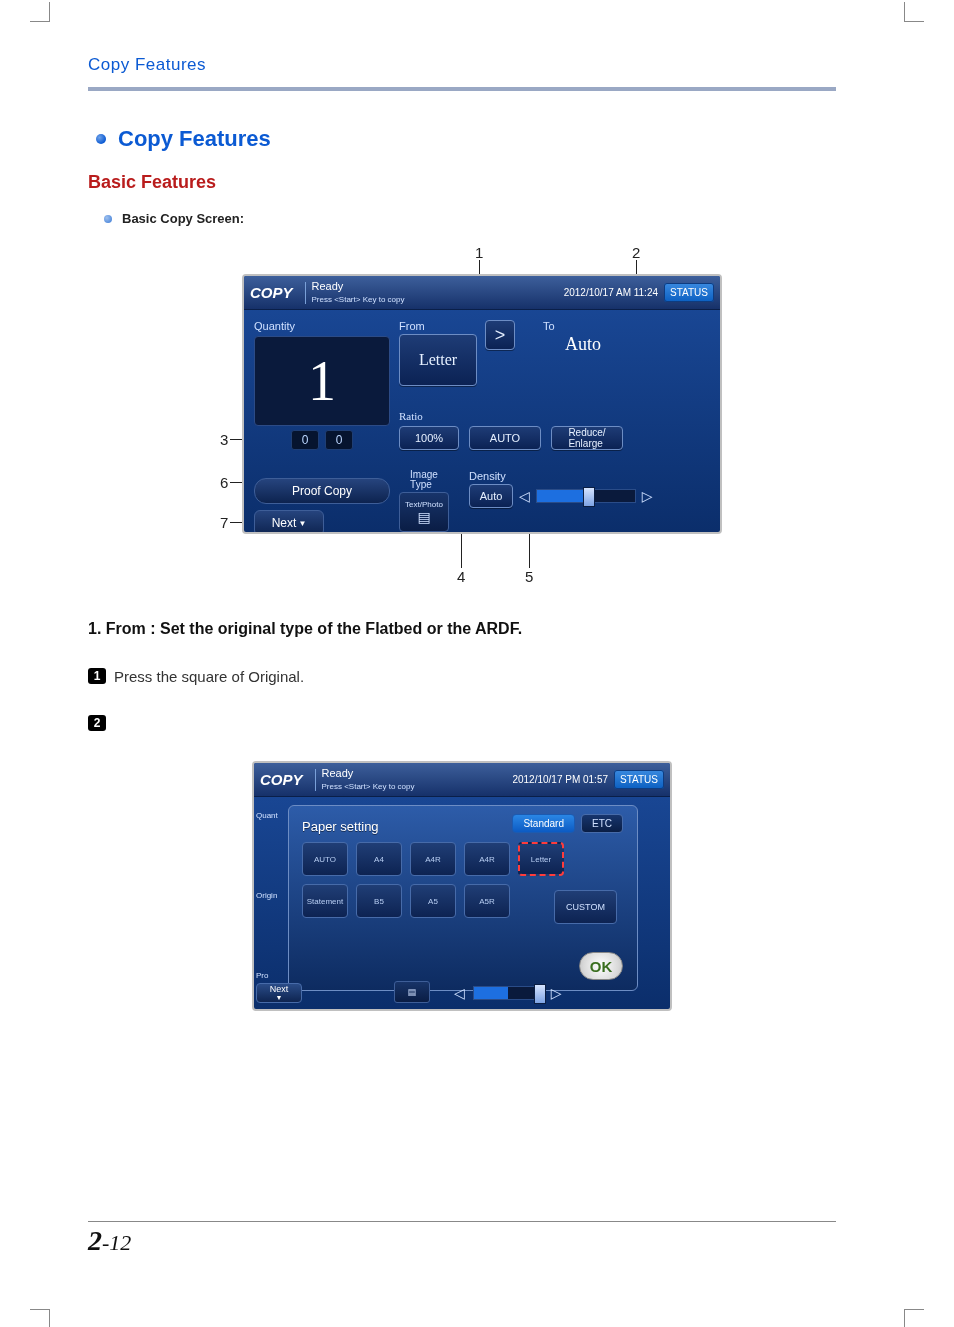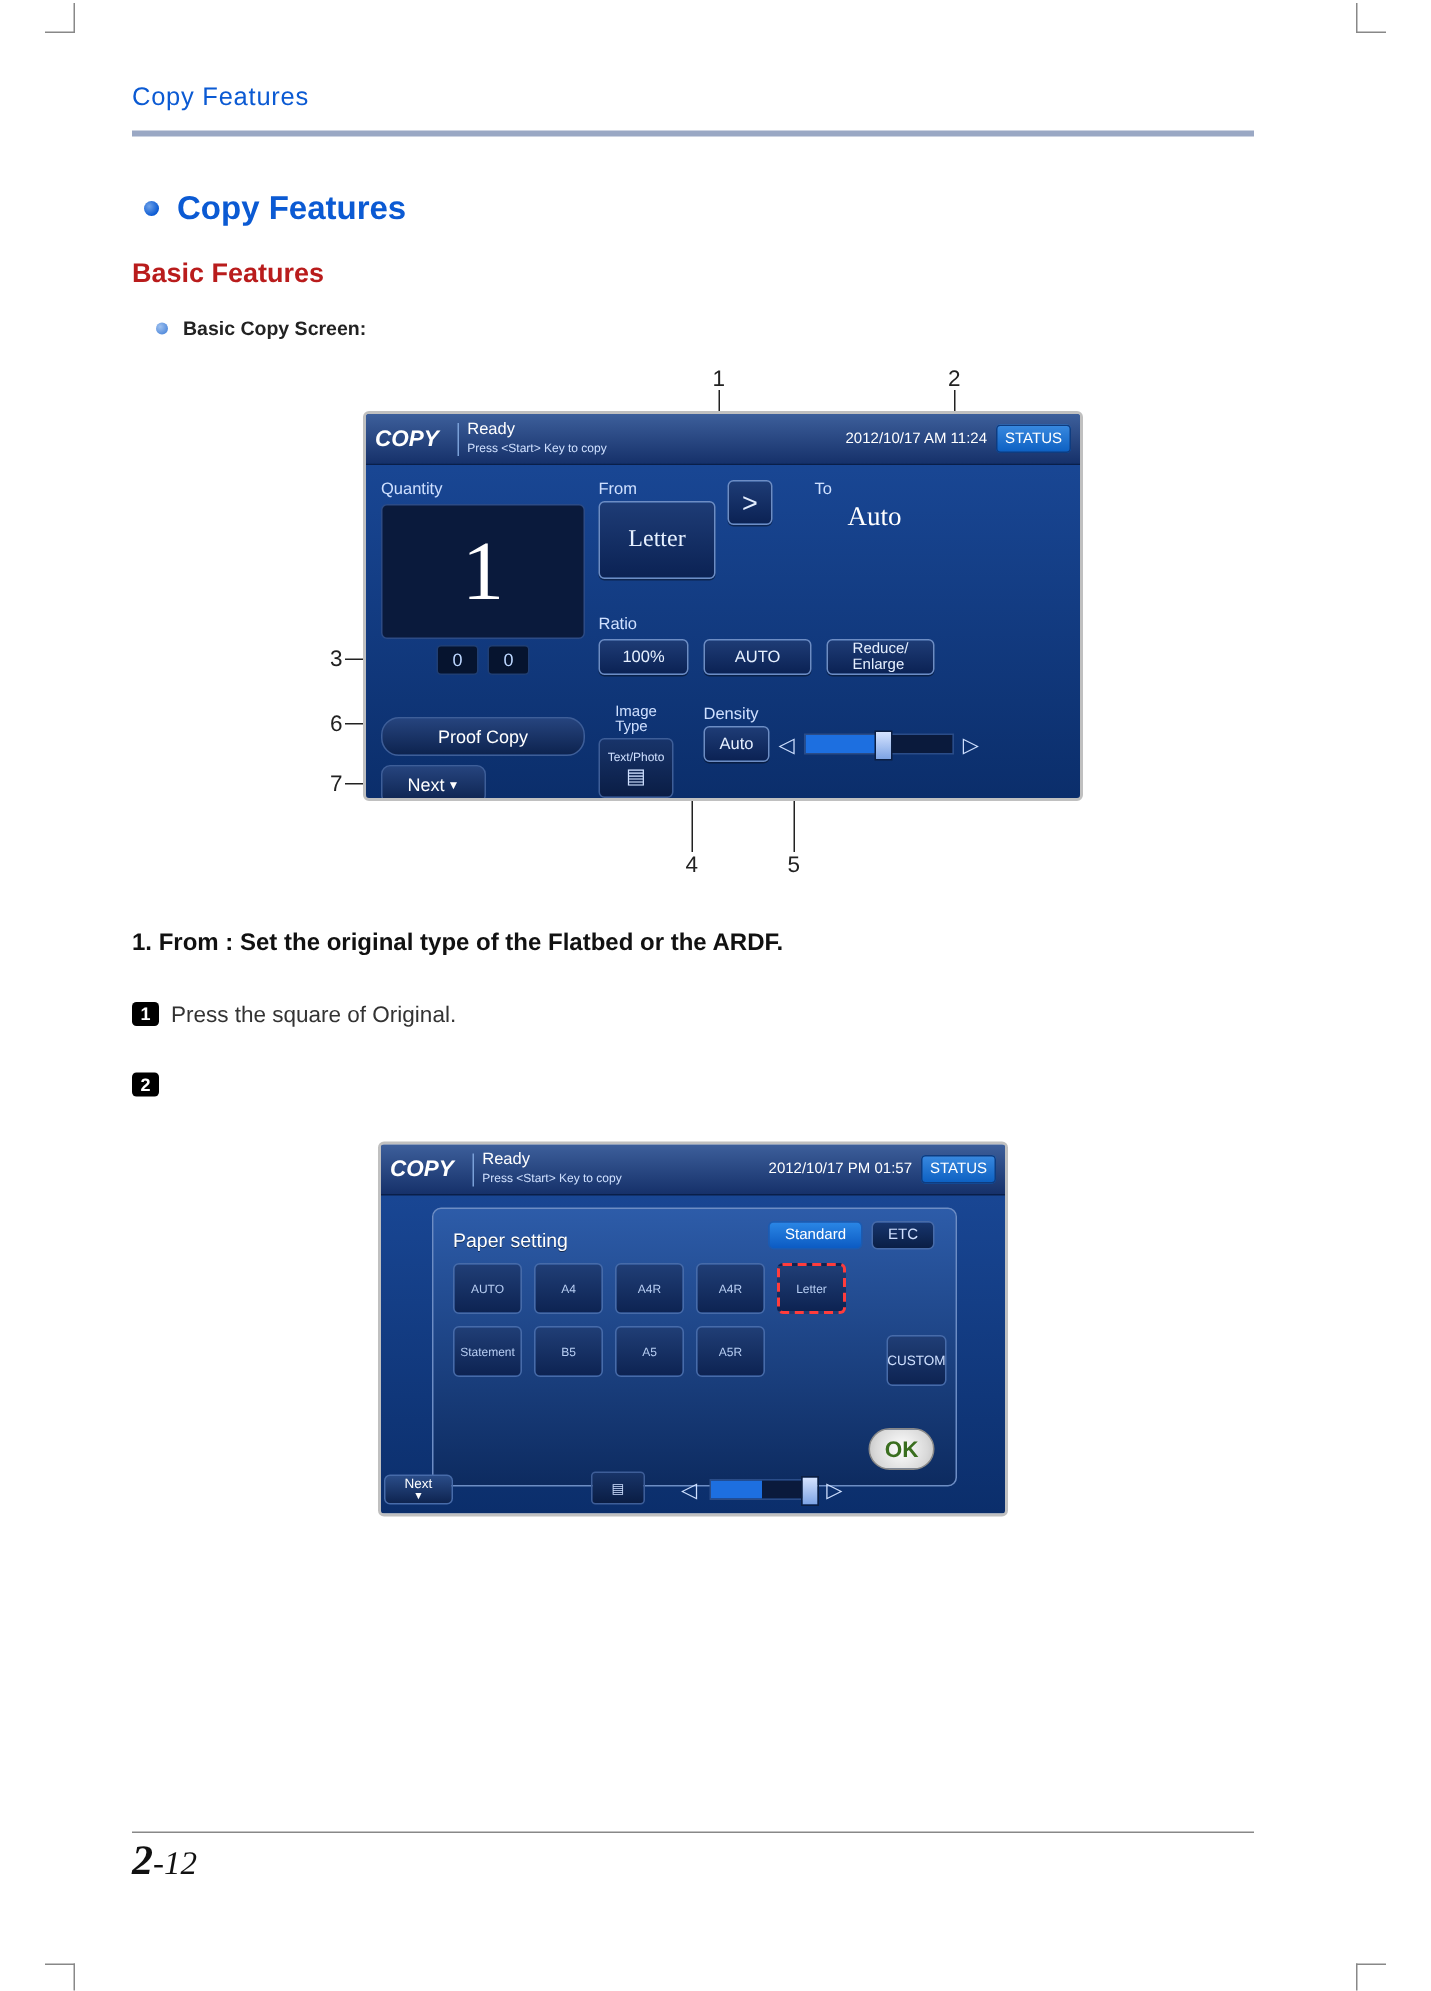--- a/index.html
+++ b/index.html
@@ -325,22 +325,22 @@
     border: 1px solid #476ba9;
     border-radius: 4px;
     font-size: 8px;
     color: #b7cdf2;
     display:flex;align-items:center;justify-content:center;
     position:relative;
   }
   .size-btn.sel { border: 2px dashed #ff3c3c; }
   .custom-btn {
     position: absolute;
-    right: 6px; top: 84px;
-    width: 40px; height: 34px;
+    right: 20px; top: 84px;
+    width: 63px; height: 34px;
     background: linear-gradient(#203e76, #0d2352);
     border: 1px solid #476ba9;
     border-radius: 4px;
     font-size: 9px; color: #cfe0ff;
     display:flex;align-items:center;justify-content:center;
   }
   .ok-btn {
     position: absolute; right: 14px; bottom: 10px;
     width: 44px; height: 28px;
     border-radius: 14px;
@@ -465,21 +465,21 @@
               <div class="tile square">Letter</div>
             </div>
             <div class="tile arrow" style="margin-bottom:10px;">&gt;</div>
             <div class="grp" style="margin-left:20px;">
               <span class="lbl-sm">To</span>
               <div class="to-val">Auto</div>
             </div>
           </div>
         </div>
         <div class="ratio-area">
-          <div class="lbl-sm" style="margin-bottom:4px;">Ratio</div>
+          <div class="lbl-sm" style="margin-bottom:4px;font-family:Liberation Serif, serif;">Ratio</div>
           <div class="ratio-row">
             <div class="tile inset">100%</div>
             <div class="tile wide">AUTO</div>
             <div class="tile wide" style="white-space:pre-line;line-height:1.1;padding:2px 4px;font-size:10px;">Reduce/
 Enlarge</div>
           </div>
         </div>
 
         <div class="left-btn" style="top:168px;border-radius:12px;">Proof Copy</div>
         <div class="left-btn" style="top:200px; width:70px;">
@@ -529,20 +529,25 @@
         <span class="p-copy">COPY</span>
         <span class="p-divider"></span>
         <span class="p-status">
           <span class="r1">Ready</span><br>
           <span class="r2">Press &lt;Start&gt; Key to copy</span>
         </span>
         <span class="p-dt">2012/10/17 PM 01:57</span>
         <span class="status-btn">STATUS</span>
       </div>
       <div class="p2-body">
+        <div class="left-strip">
+          <div class="s">Quant</div>
+          <div class="s" style="margin-top:30px;">Origin</div>
+          <div class="s" style="margin-top:30px;">Pro</div>
+        </div>
 
         <div class="dialog">
           <div class="title">Paper setting</div>
           <div class="tabrow">
             <div class="tab active">Standard</div>
             <div class="tab">ETC</div>
           </div>
           <div class="size-grid" id="size-grid">
               <div class="size-btn">AUTO</div>
               <div class="size-btn">A4</div>

